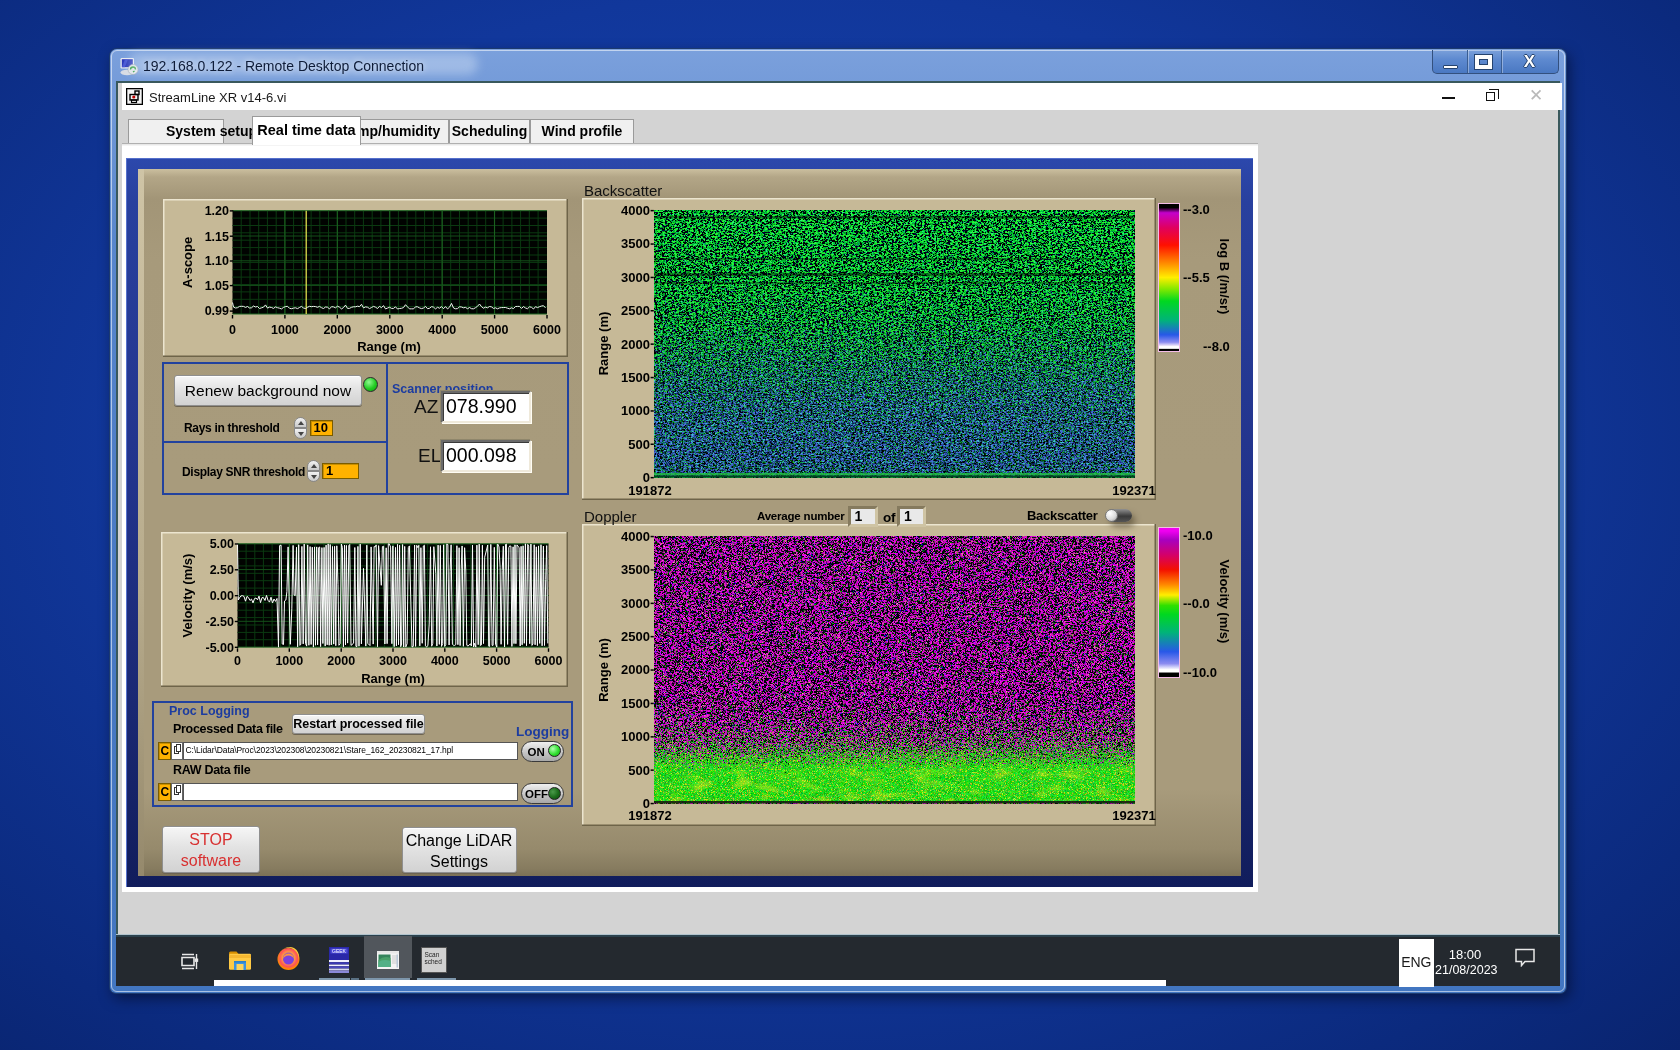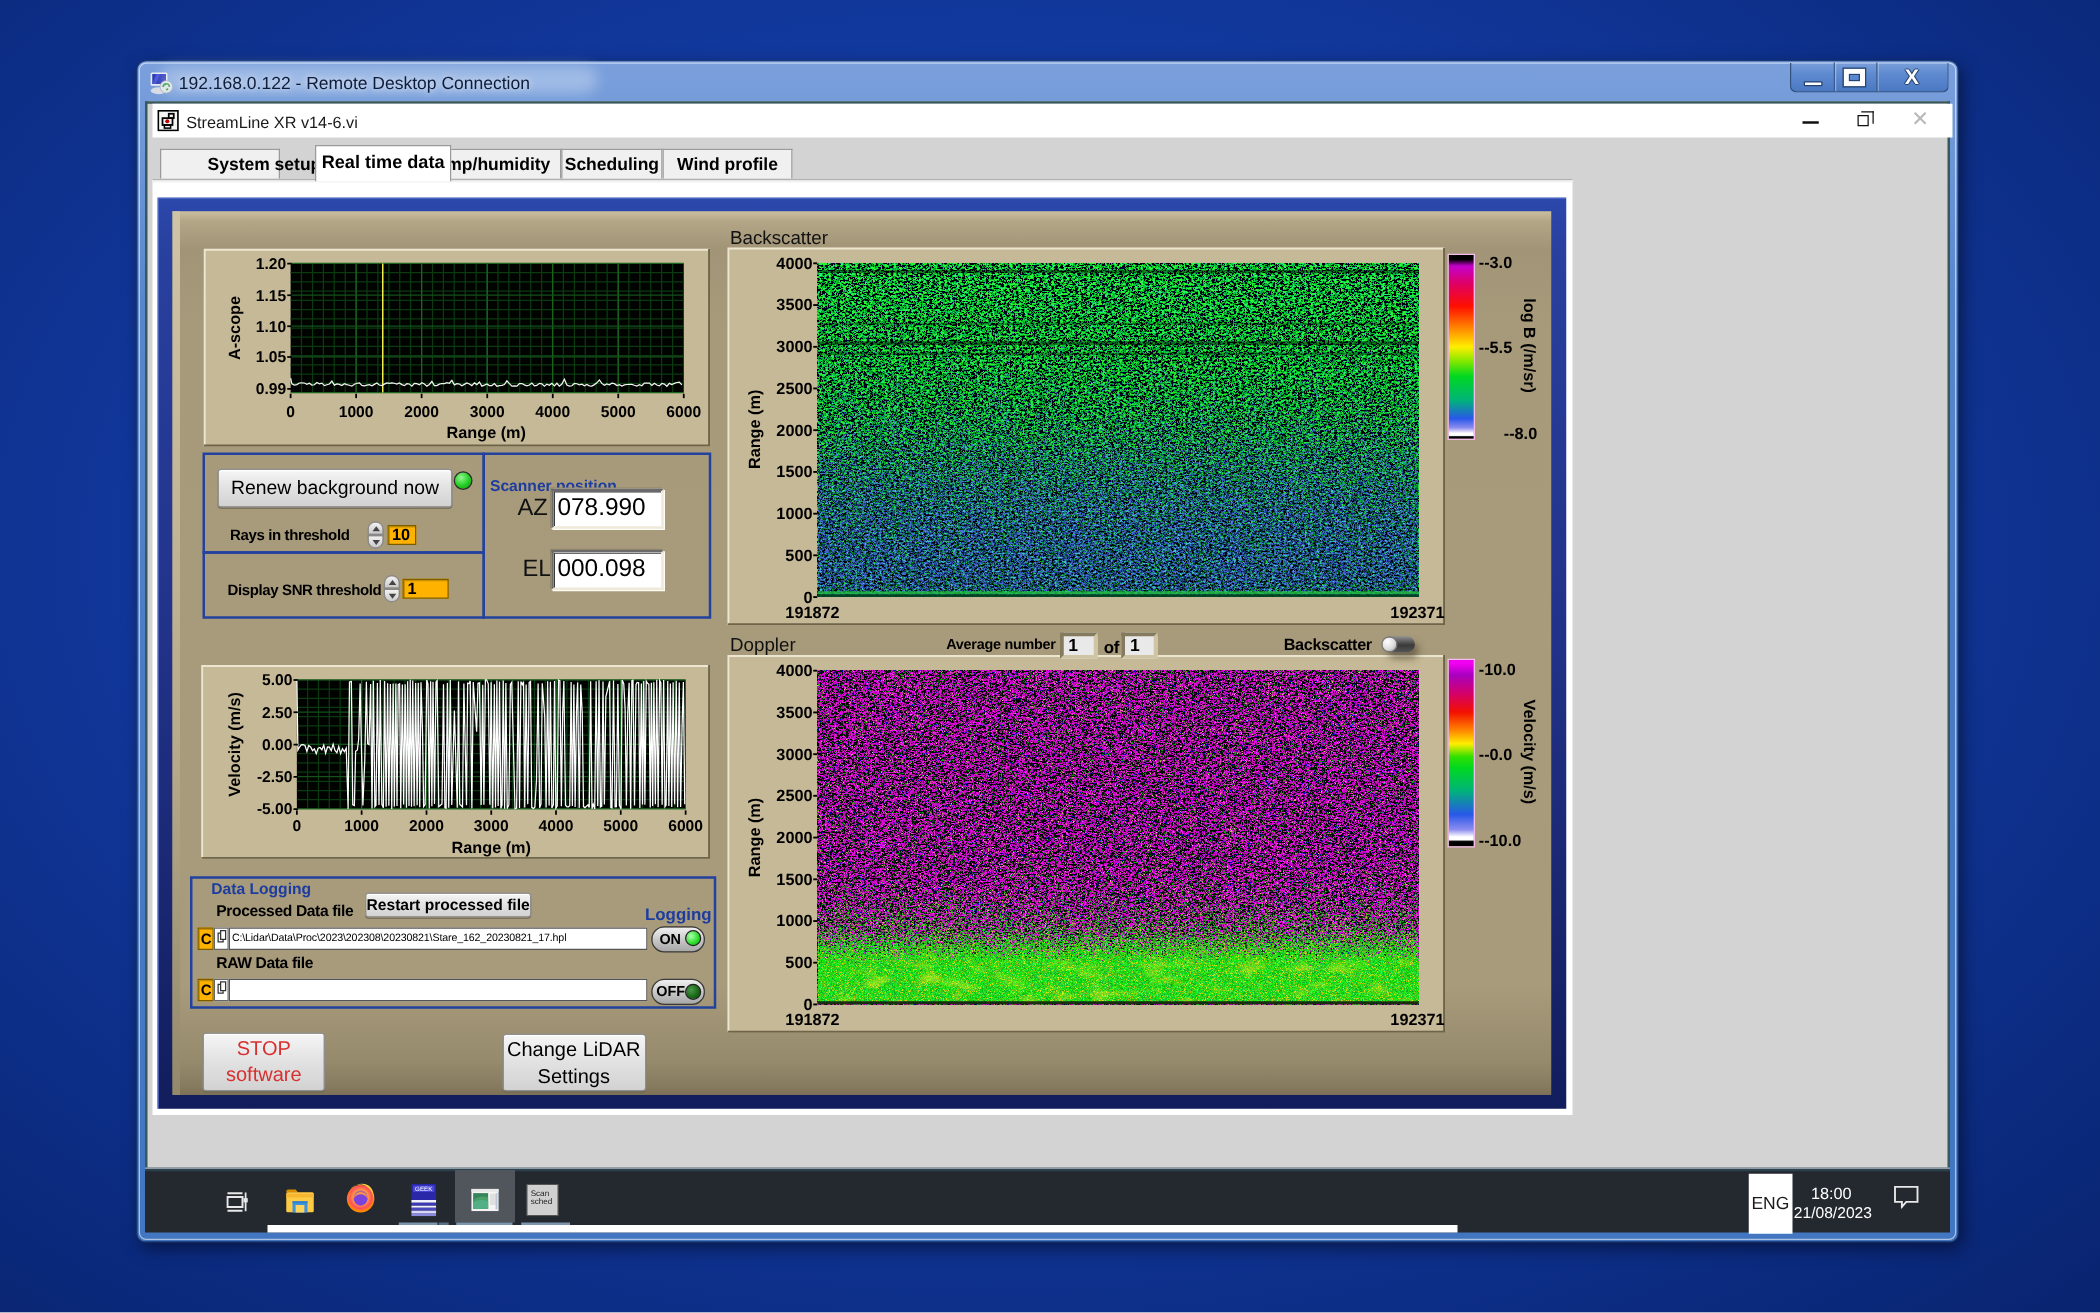--- a/index.html
+++ b/index.html
@@ -424,21 +424,21 @@
 
 <div class="abs blabel" style="left:757px;top:510px;font-size:11.5px;letter-spacing:-0.2px;">Average number</div>
 <div class="abs numbox" style="left:847.5px;top:505.5px;width:30.5px;height:21.5px;line-height:15px;">1</div>
 <div class="abs blabel" style="left:883px;top:510px;font-size:13.5px;">of</div>
 <div class="abs numbox" style="left:897px;top:505.5px;width:29px;height:21.5px;line-height:15px;">1</div>
 <div class="abs blabel" style="left:1027px;top:507.5px;font-size:13px;">Backscatter</div>
 <div class="abs" style="left:1107px;top:509px;width:25px;height:12.5px;border-radius:7px;background:linear-gradient(180deg,#909090,#3a3a3a 55%,#555);box-shadow:3px 5px 6px rgba(60,50,30,.5);"></div>
 <div class="abs" style="left:1105px;top:508.5px;width:13px;height:13px;border-radius:50%;background:radial-gradient(circle at 35% 30%,#fff,#ddd 55%,#9a9a9a);border:0.5px solid #777;"></div>
 
 <div class="abs gbox" style="left:152px;top:700.5px;width:420.5px;height:106.5px;"></div>
-<div class="abs gtitle" style="left:169px;top:703.5px;">Data Logging</div>
+<div class="abs gtitle" style="left:169px;top:703.5px;">Proc Logging</div>
 <div class="abs blabel" style="left:173px;top:721.5px;">Processed Data file</div>
 <div class="abs btn" style="left:292px;top:713.5px;width:133px;height:20.5px;font-size:12.5px;font-weight:bold;line-height:18px;white-space:nowrap;">Restart processed file</div>
 <div class="abs gtitle" style="left:516px;top:723.5px;font-size:13.5px;">Logging</div>
 
 <div class="abs obox" style="left:157.5px;top:741.5px;width:13px;height:18.5px;line-height:17px;padding-left:2px;font-size:12px;">C</div>
 <div class="abs" style="left:171px;top:742px;width:11.5px;height:17.5px;background:#fff;border:1px solid #666;">
   <div class="abs" style="left:2px;top:3px;width:5px;height:8px;border:1px solid #333;"></div>
   <div class="abs" style="left:4px;top:1px;width:5px;height:8px;border:1px solid #333;background:#fff;"></div>
 </div>
 <div class="abs" style="left:182.5px;top:742px;width:335px;height:17.5px;background:#fff;border:1px solid #555;font-size:8.5px;line-height:15px;padding-left:2px;color:#000;white-space:nowrap;overflow:hidden;letter-spacing:-0.1px;">C:\Lidar\Data\Proc\2023\202308\20230821\Stare_162_20230821_17.hpl</div>

